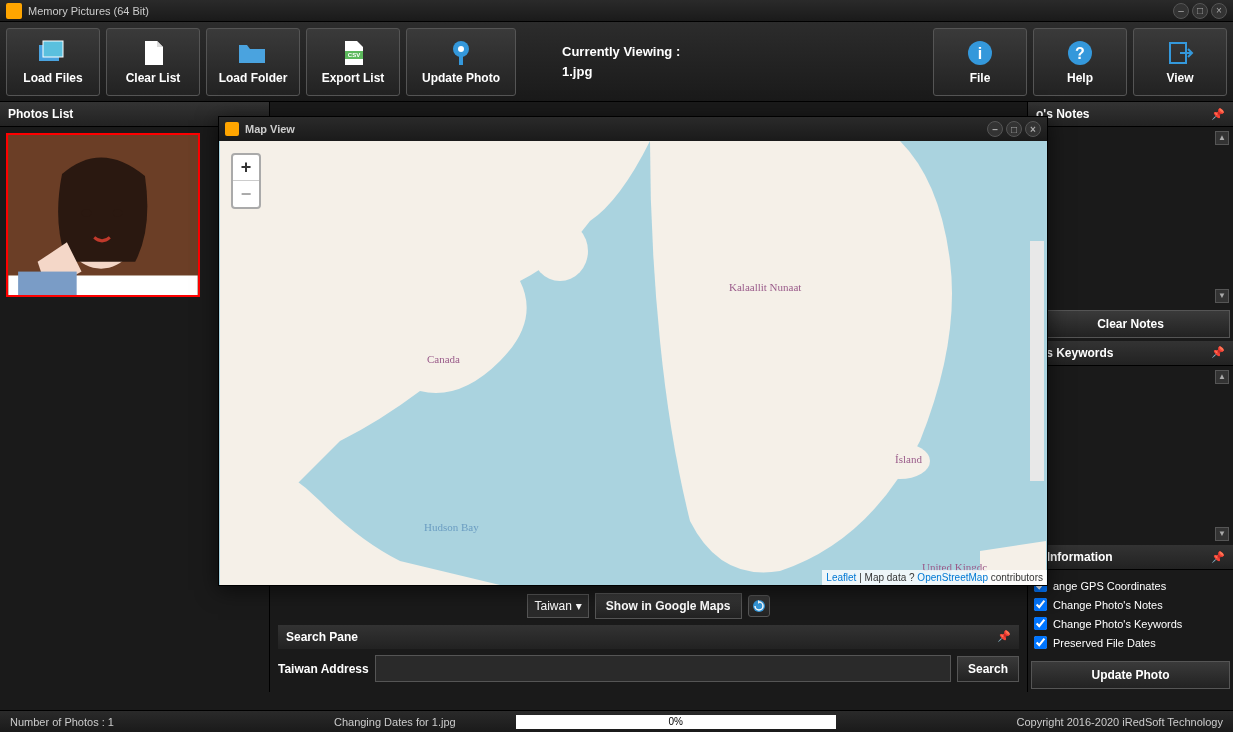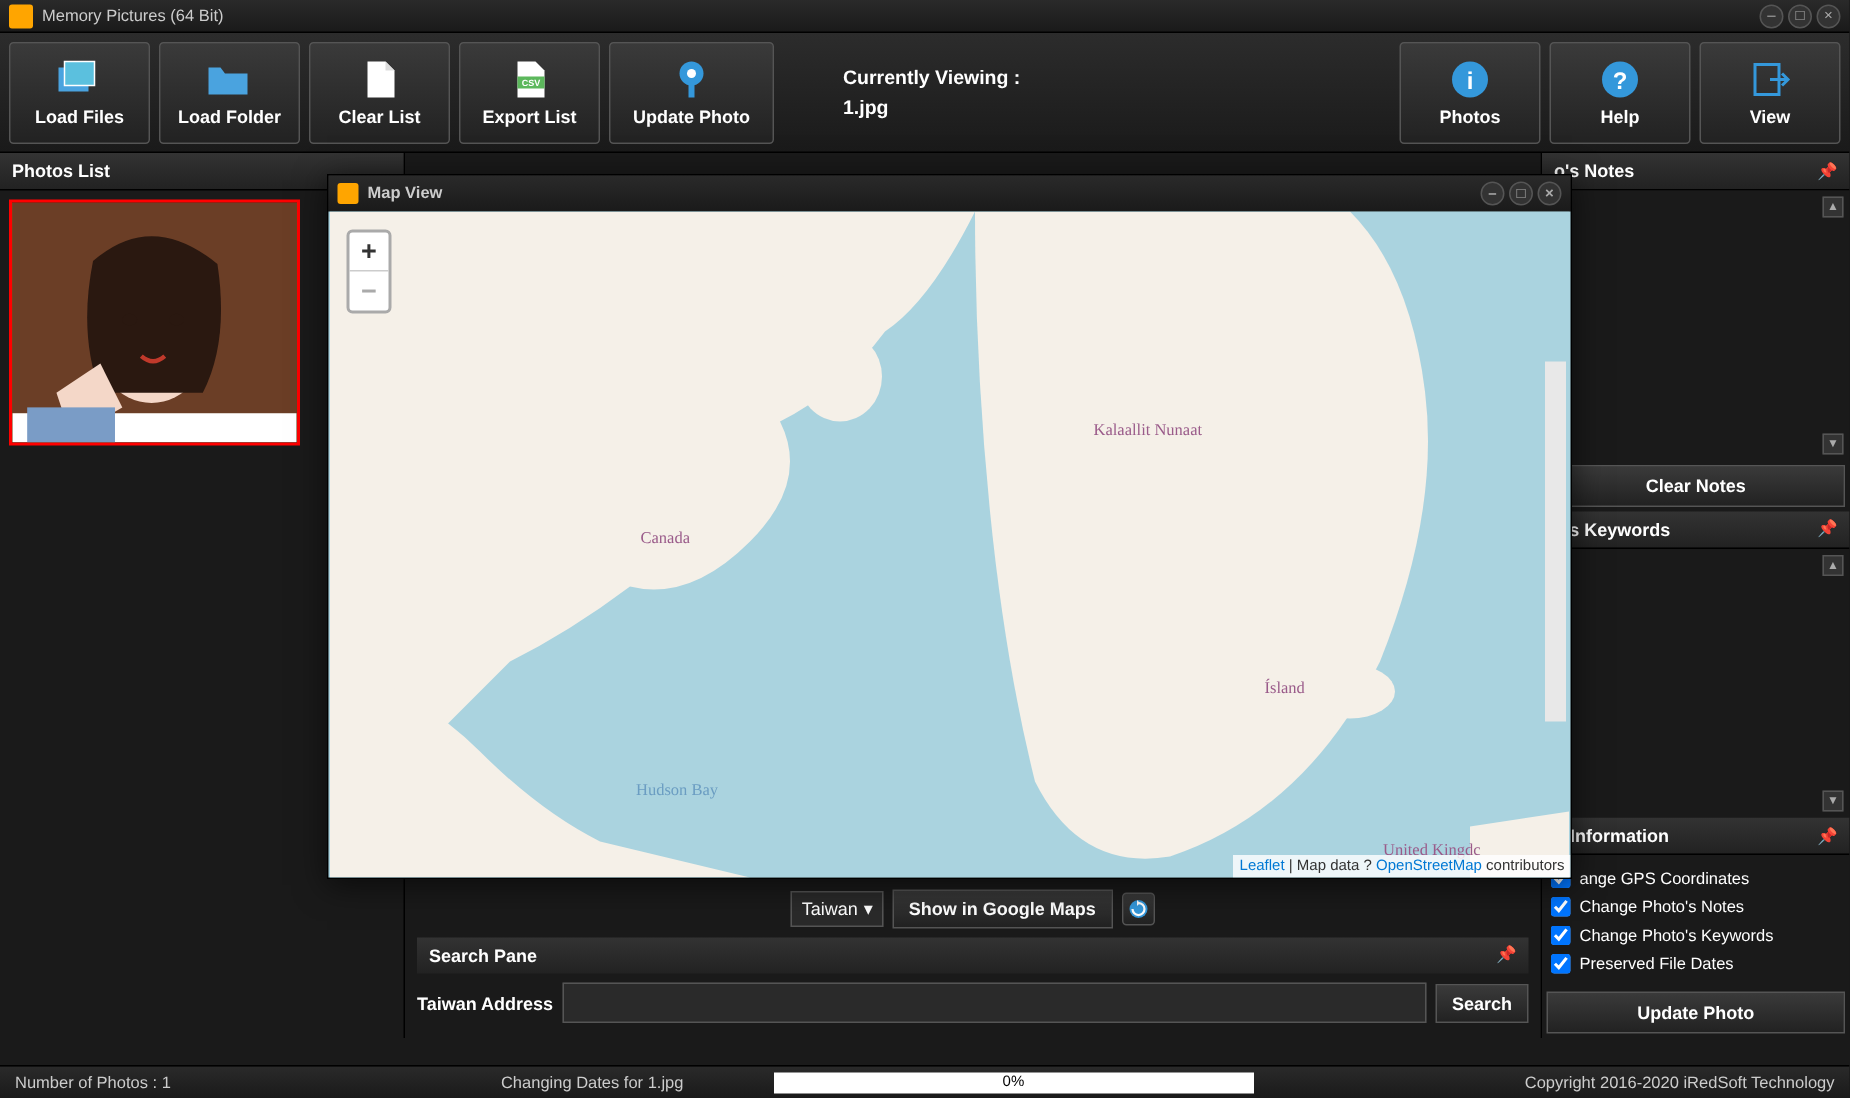--- a/index.html
+++ b/index.html
@@ -89,33 +89,33 @@
         <svg viewBox="0 0 32 28">
           <rect x="2" y="6" width="20" height="16" fill="#4aa3df"></rect>
           <rect x="6" y="2" width="20" height="16" fill="#5bc0de" stroke="#fff"></rect>
         </svg>
       </div>
     <span>Load Files</span>
   </div>
   <div class="tool-btn">
     <div class="icon">
         <svg viewBox="0 0 32 28">
-          <path d="M2 6 L10 6 L13 10 L28 10 L28 24 L2 24 Z" fill="#4aa3df"></path>
-        </svg>
-      </div>
-    <span>Load Folder</span>
-  </div>
-  <div class="tool-btn">
-    <div class="icon">
-        <svg viewBox="0 0 32 28">
           <path d="M8 2 L20 2 L26 8 L26 26 L8 26 Z" fill="#fff"></path>
           <path d="M20 2 L20 8 L26 8" fill="#ddd"></path>
         </svg>
       </div>
     <span>Clear List</span>
+  </div>
+  <div class="tool-btn">
+    <div class="icon">
+        <svg viewBox="0 0 32 28">
+          <path d="M2 6 L10 6 L13 10 L28 10 L28 24 L2 24 Z" fill="#4aa3df"></path>
+        </svg>
+      </div>
+    <span>Load Folder</span>
   </div>
   <div class="tool-btn">
     <div class="icon">
         <svg viewBox="0 0 32 28">
           <path d="M8 2 L20 2 L26 8 L26 26 L8 26 Z" fill="#fff"></path>
           <rect x="8" y="12" width="18" height="8" fill="#5cb85c"></rect>
           <text x="17" y="18" font-size="6" fill="#fff" text-anchor="middle">CSV</text>
         </svg>
       </div>
     <span>Export List</span>
@@ -135,21 +135,21 @@
     <div>1.jpg</div>
   </div>
   <div class="right-tools">
     <div class="tool-btn">
       <div class="icon">
           <svg viewBox="0 0 32 28">
             <circle cx="16" cy="14" r="12" fill="#3498db"></circle>
             <text x="16" y="20" font-size="16" fill="#fff" text-anchor="middle" font-weight="bold">i</text>
           </svg>
         </div>
-      <span>Photos</span>
+      <span>File</span>
     </div>
     <div class="tool-btn">
       <div class="icon">
           <svg viewBox="0 0 32 28">
             <circle cx="16" cy="14" r="12" fill="#3498db"></circle>
             <text x="16" y="20" font-size="16" fill="#fff" text-anchor="middle" font-weight="bold">?</text>
           </svg>
         </div>
       <span>Help</span>
     </div>
@@ -285,21 +285,21 @@
 
       <ellipse cx="680" cy="320" rx="30" ry="18" fill="#f5f0e8"></ellipse>
 
       <path d="M760 410 L826 400 L826 444 L760 444 Z" fill="#f5f0e8"></path>
 
       <rect x="810" y="100" width="14" height="240" fill="#e8e8e8"></rect>
     </svg>
     <div class="map-label" style="left:208px;top:212px">Canada</div>
     <div class="map-label" style="left:510px;top:140px;text-align:center">Kalaallit Nunaat</div>
     <div class="map-label" style="left:205px;top:380px;color:#6b9dc2;">Hudson Bay</div>
-    <div class="map-label" style="left:624px;top:312px">Ísland</div>
+    <div class="map-label" style="left:676px;top:312px">Ísland</div>
     <div class="map-label" style="left:703px;top:420px">United Kingdc</div>
     <div class="zoom-ctrl">
       <div class="zoom-btn">+</div>
       <div class="zoom-btn">−</div>
     </div>
     <div class="map-attr">
       <a>Leaflet</a><span> | Map data ? </span><a>OpenStreetMap</a><span> contributors</span>
     </div>
   </div>
 </div>

